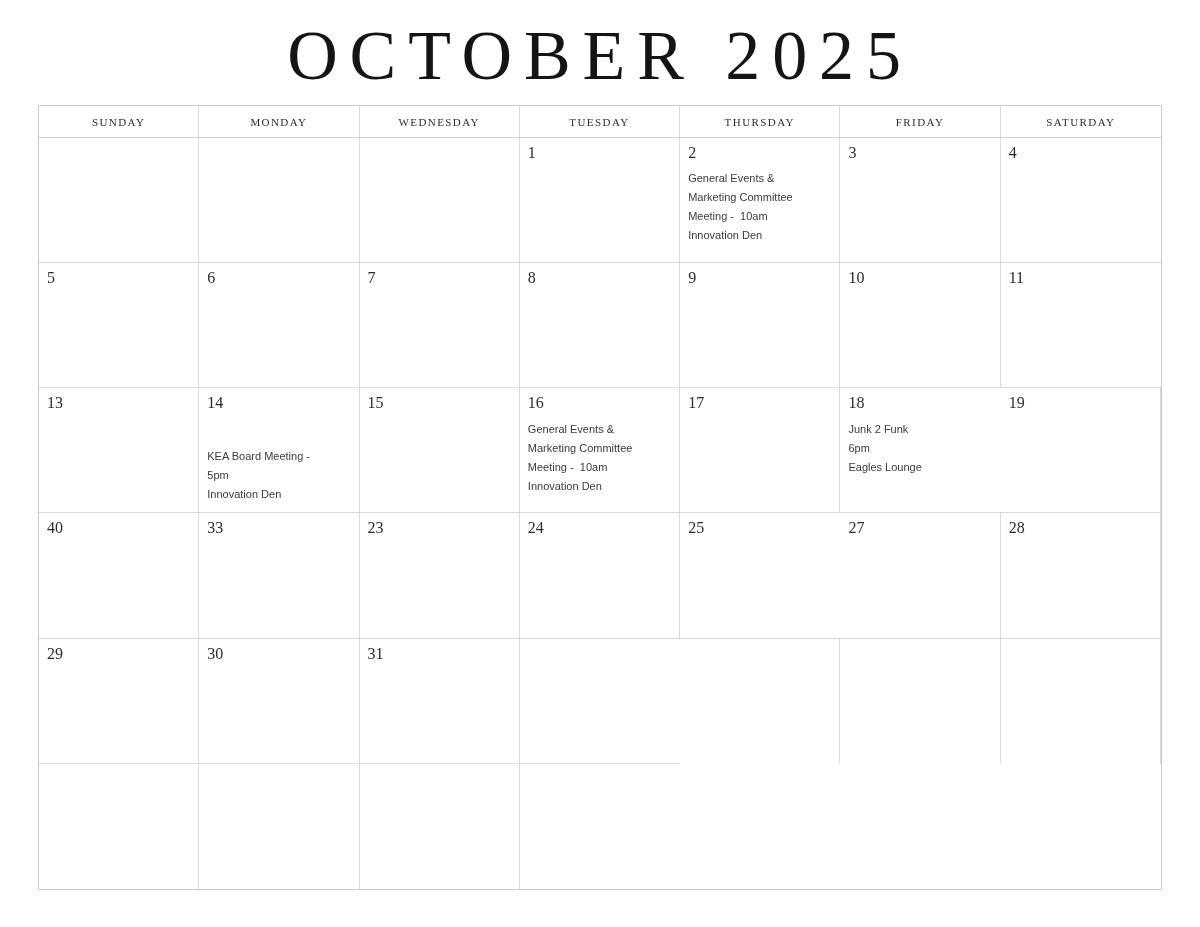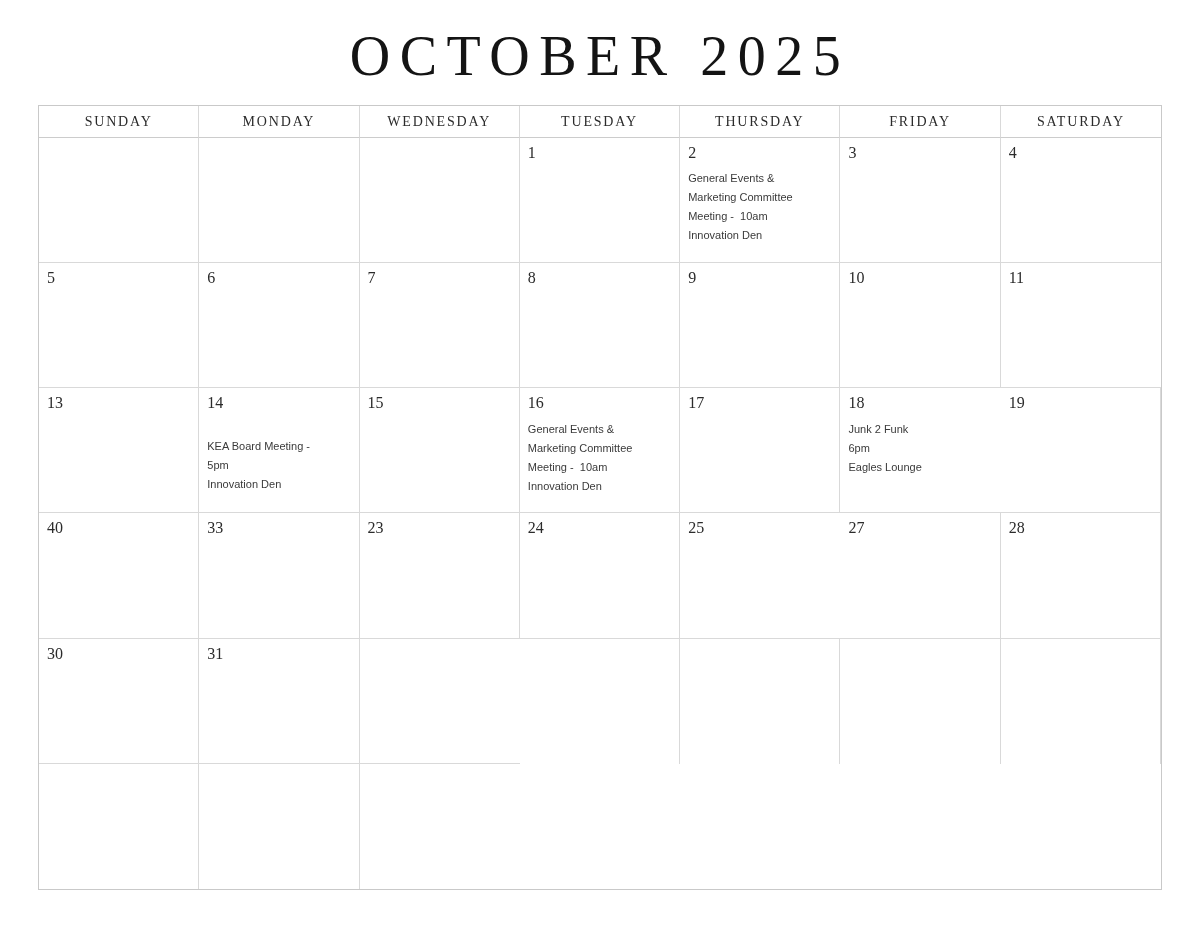--- a/index.html
+++ b/index.html
@@ -20,21 +20,21 @@
   .title {
     position: absolute;
     top: 0; left: 0;
     width: 1200px;
     height: 105px;
     margin: 0;
     line-height: 112px;
     text-align: center;
     font-family: "Liberation Serif", "DejaVu Serif", serif;
     font-weight: 400;
-    font-size: 56px;
+    font-size: 70px;
     letter-spacing: 0.17em;
     color: #141414;
     white-space: nowrap;
   }
   .calendar {
     position: absolute;
     left: 38px;
     top: 105px;
     width: 1124px;
     height: 785px;
@@ -44,21 +44,21 @@
     border: 1px solid var(--outer);
     background: #ffffff;
   }
   .hcell {
     border-right: 1px solid var(--line);
     border-bottom: 1px solid var(--header-border);
     display: flex;
     align-items: center;
     justify-content: center;
     font-family: "Liberation Serif", "DejaVu Serif", serif;
-    font-size: 14px;
+    font-size: 11px;
     letter-spacing: 0.13em;
     color: #2b2b2b;
     background: #ffffff;
   }
   .hcell.last-col { border-right: none; }
   .cell {
     border-right: 1px solid var(--line);
     border-bottom: 1px solid var(--line);
     padding: 6px 6px 0 8px;
     overflow: hidden;
@@ -72,21 +72,21 @@
     line-height: 1.15;
     color: #2b2b2b;
   }
   .event {
     margin-top: 7px;
     font-family: "Liberation Sans", sans-serif;
     font-size: 11px;
     line-height: 19px;
     color: #3a3a3a;
   }
-  .event.gap { margin-top: 24px; }
+  .event.gap { margin-top: 34px; }
   .event-line { white-space: pre-wrap; }
 </style>
 </head>
 <body>
 
 <h1 class="title">OCTOBER 2025</h1>
 
 <div class="calendar" id="calendar">
     <div class="hcell">SUNDAY</div>
     <div class="hcell">MONDAY</div>
@@ -195,20 +195,23 @@
     <div class="cell last-col">
       <div class="daynum">25</div>
     </div>
     <div class="cell">
       <div class="daynum">27</div>
     </div>
     <div class="cell">
       <div class="daynum">28</div>
     </div>
     <div class="cell">
+      <div class="daynum">29</div>
+    </div>
+    <div class="cell">
       <div class="daynum">30</div>
     </div>
     <div class="cell">
       <div class="daynum">31</div>
     </div>
     <div class="cell last-col">
       <div class="daynum"></div>
     </div>
     <div class="cell last-row">
       <div class="daynum"></div>

